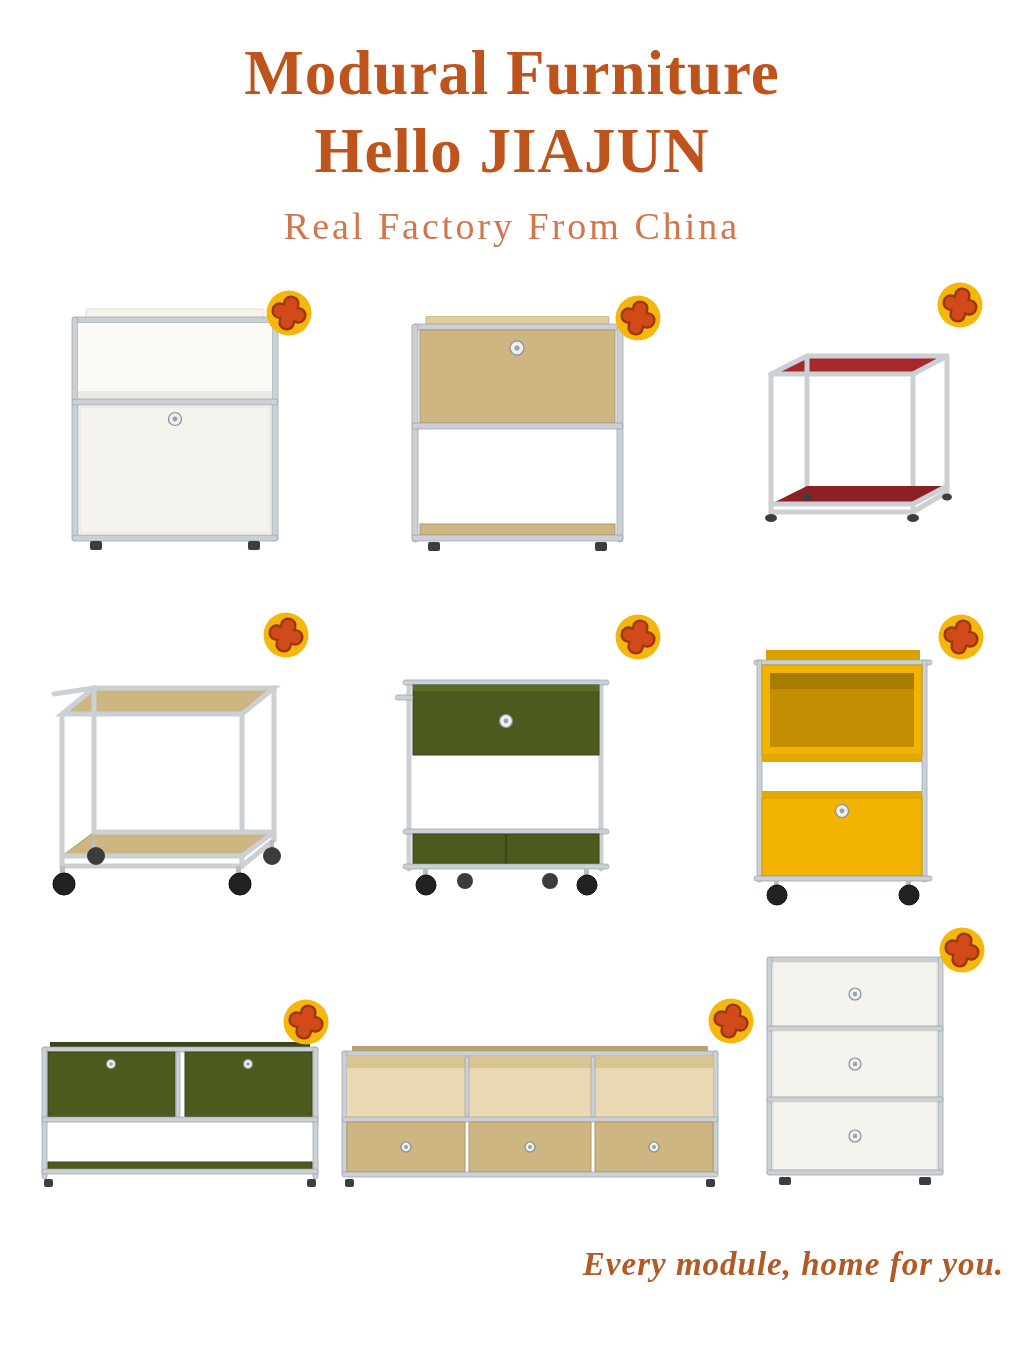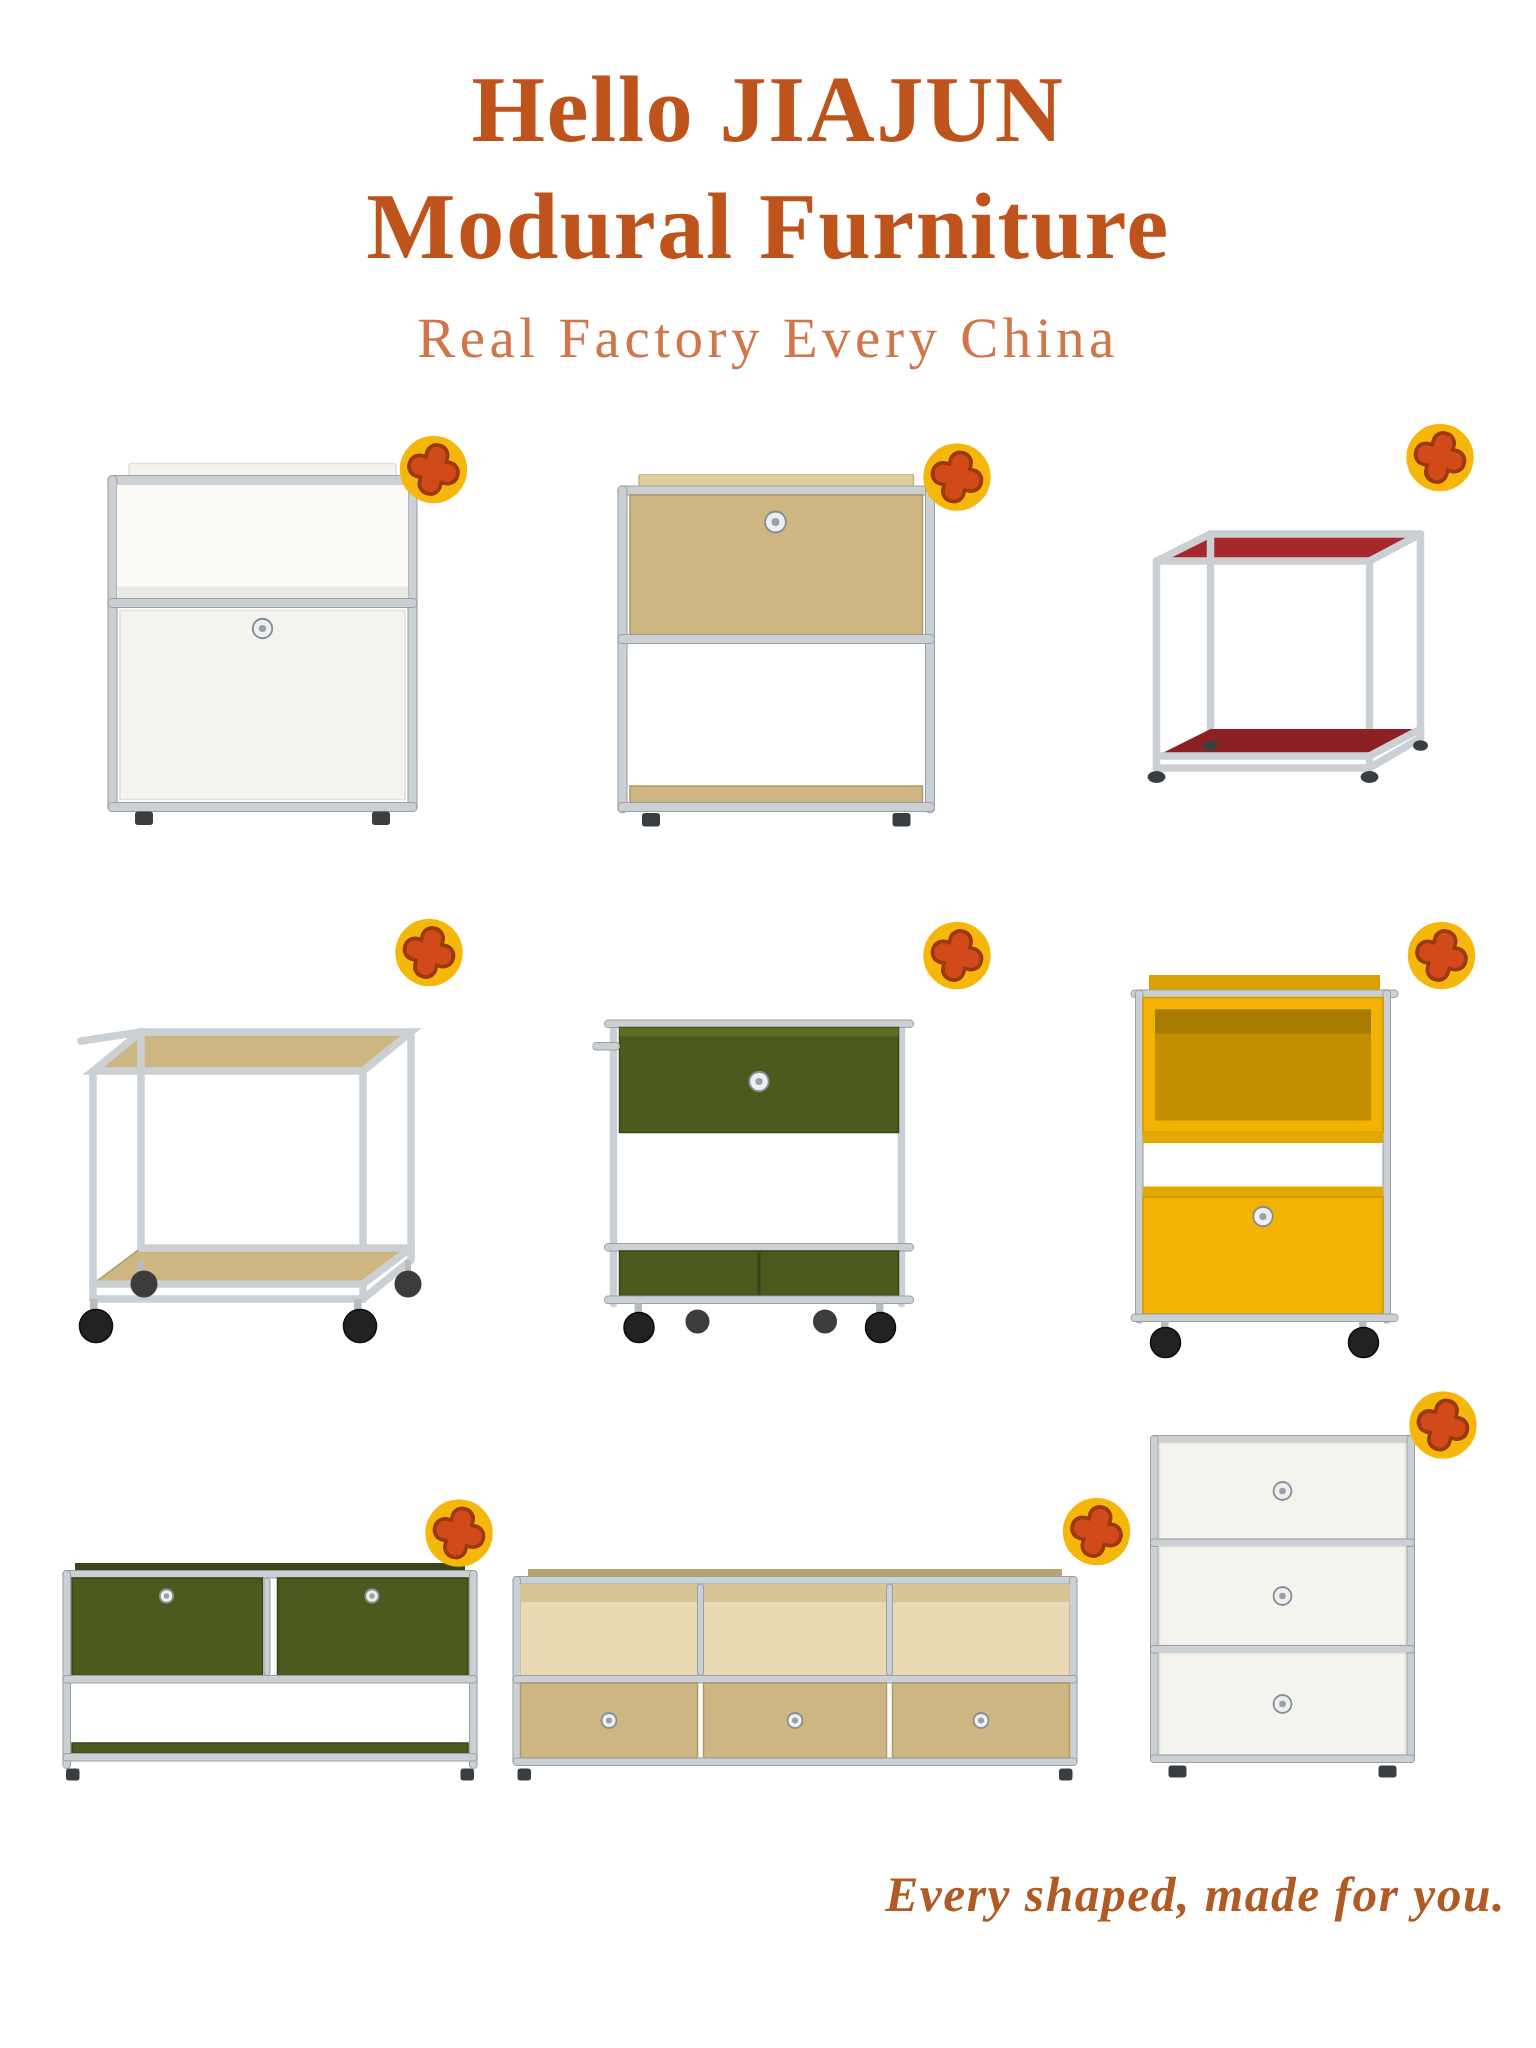--- a/index.html
+++ b/index.html
@@ -74,24 +74,24 @@
           <rect class="plusCross" x="17" y="7.5" width="14" height="33" rx="6.5"></rect>
           <rect class="plusCrossFill" x="9" y="18.2" width="30" height="11.6" rx="5.5"></rect>
           <rect class="plusCrossFill" x="18.2" y="9" width="11.6" height="30" rx="5.5"></rect>
         </g>
       </g>
     </defs>
   </svg>
 
   <header class="header">
     <h1 class="title">
+      <span>Modural Furniture</span>
       <span>Hello JIAJUN</span>
-      <span>Modural Furniture</span>
     </h1>
-    <div class="subtitle">Real Factory Every China</div>
+    <div class="subtitle">Real Factory From China</div>
   </header>
 
   <figure class="product p1" aria-label="white-two-tier-cabinet-with-drop-door">
     <svg viewBox="0 0 210 245">
       <rect class="pearl" x="16" y="1" width="178" height="9" rx="2"></rect>
       <rect class="tube" x="2" y="9" width="206" height="6" rx="3"></rect>
       <rect class="tube" x="2" y="9" width="6" height="224" rx="3"></rect>
       <rect class="tube" x="202" y="9" width="6" height="224" rx="3"></rect>
       <rect x="8" y="15" width="194" height="76" fill="#fbfaf6"></rect>
       <rect x="8" y="83" width="194" height="8" fill="#eae9e2"></rect>
@@ -321,16 +321,16 @@
       <rect class="foot" x="154" y="225" width="12" height="8" rx="2"></rect>
     </svg>
   </figure>
   <button class="plus b9" aria-label="add">
     <svg viewBox="0 0 48 48">
         <use href="#plus-sym"></use>
       </svg>
   </button>
 
   <div class="script">
-    <div>Every shaped, made for you.</div>
+    <div>Every module, home for you.</div>
   </div>
 
 </div>
 
 </body></html>

